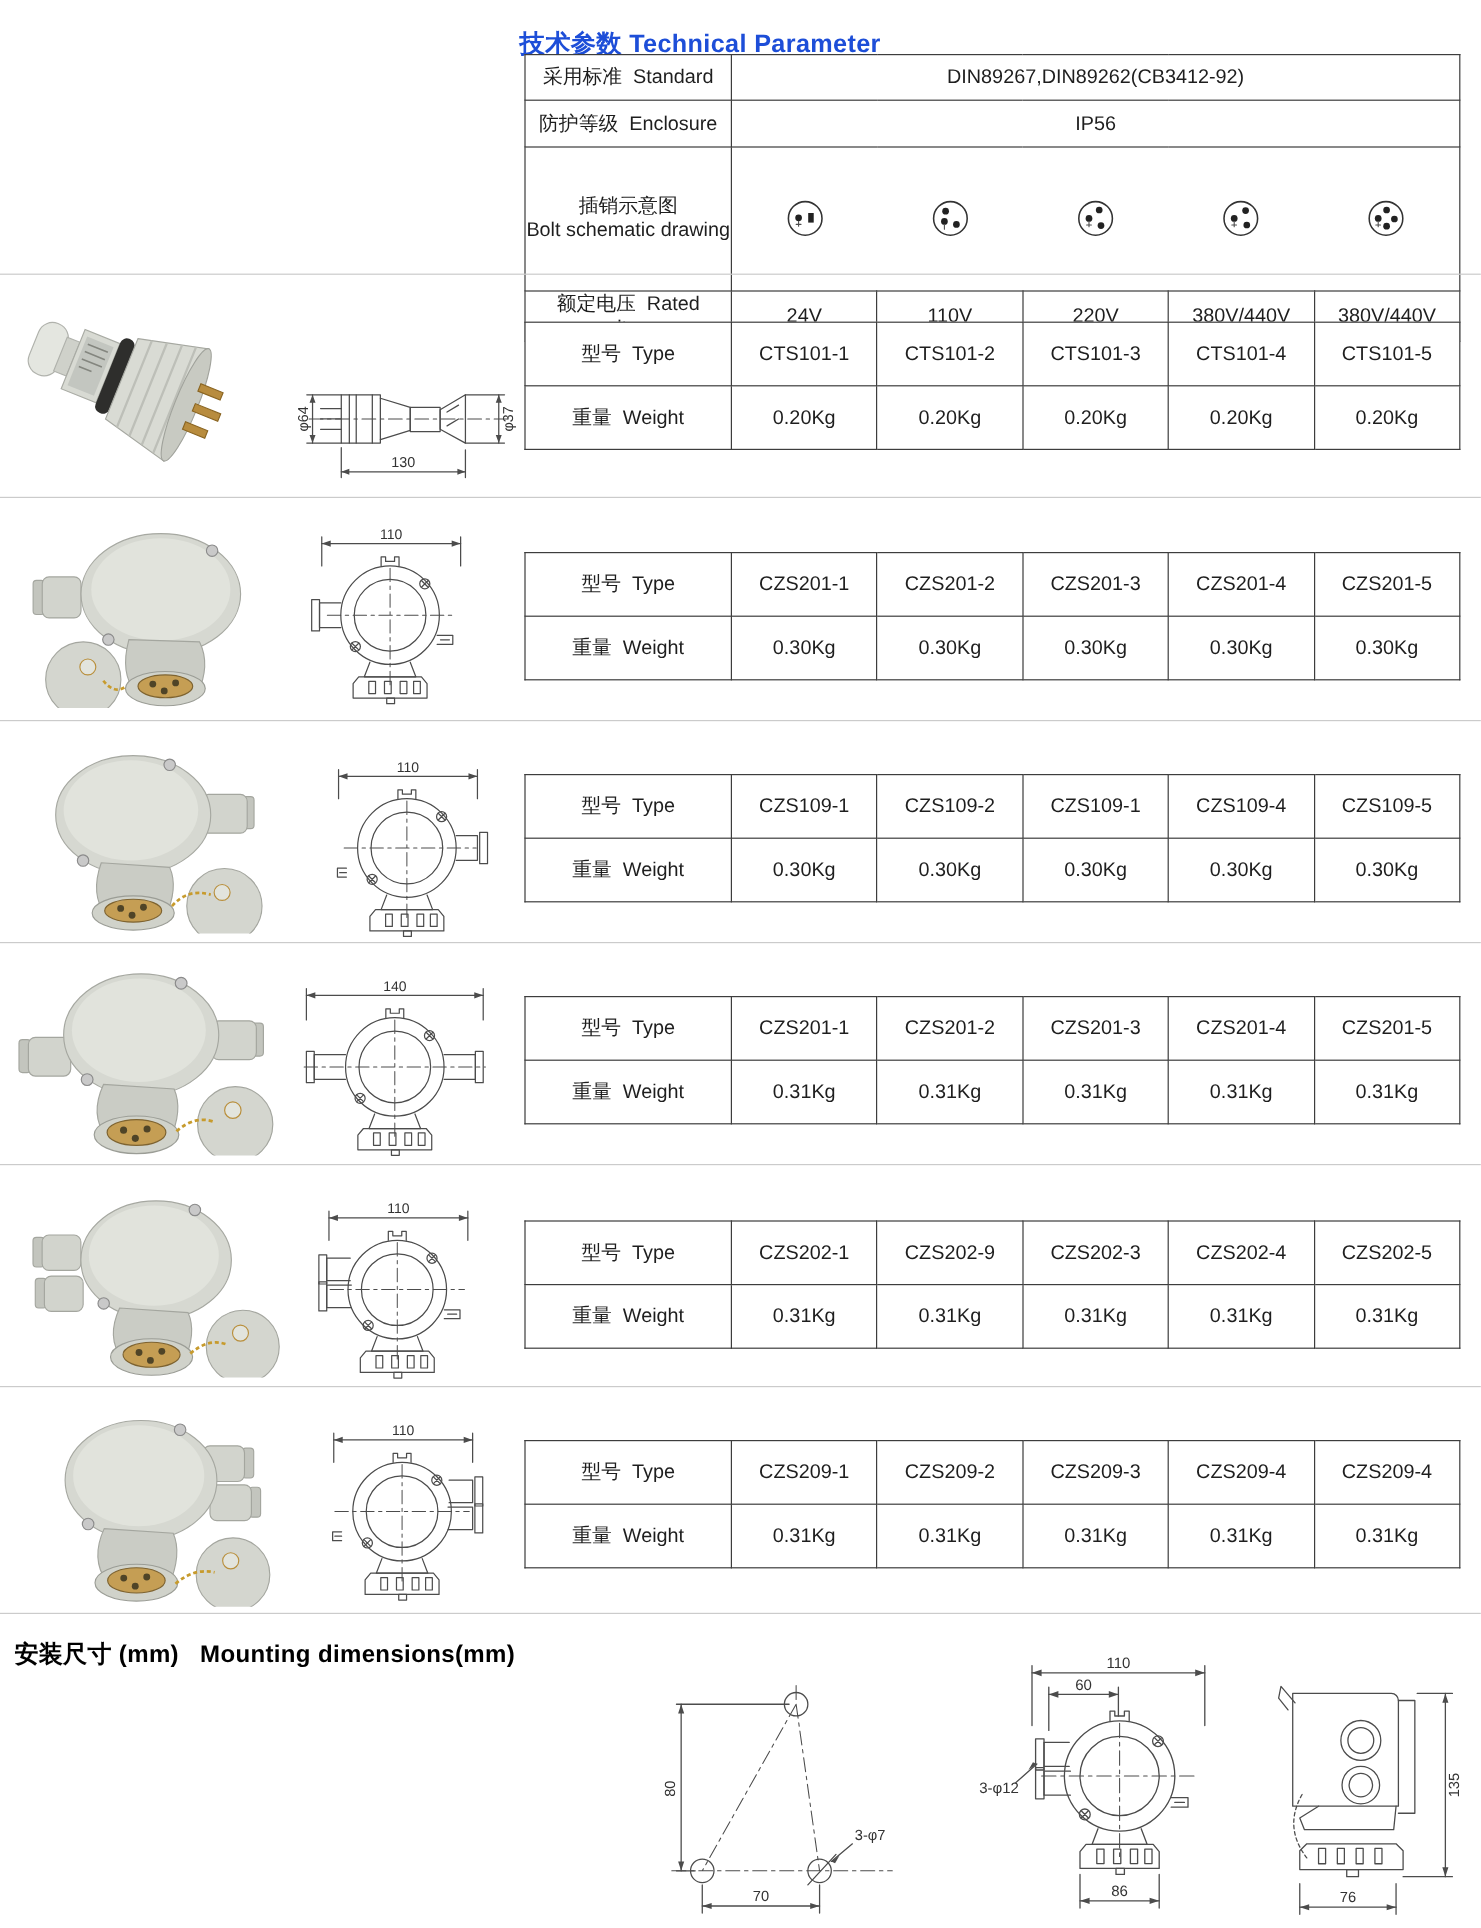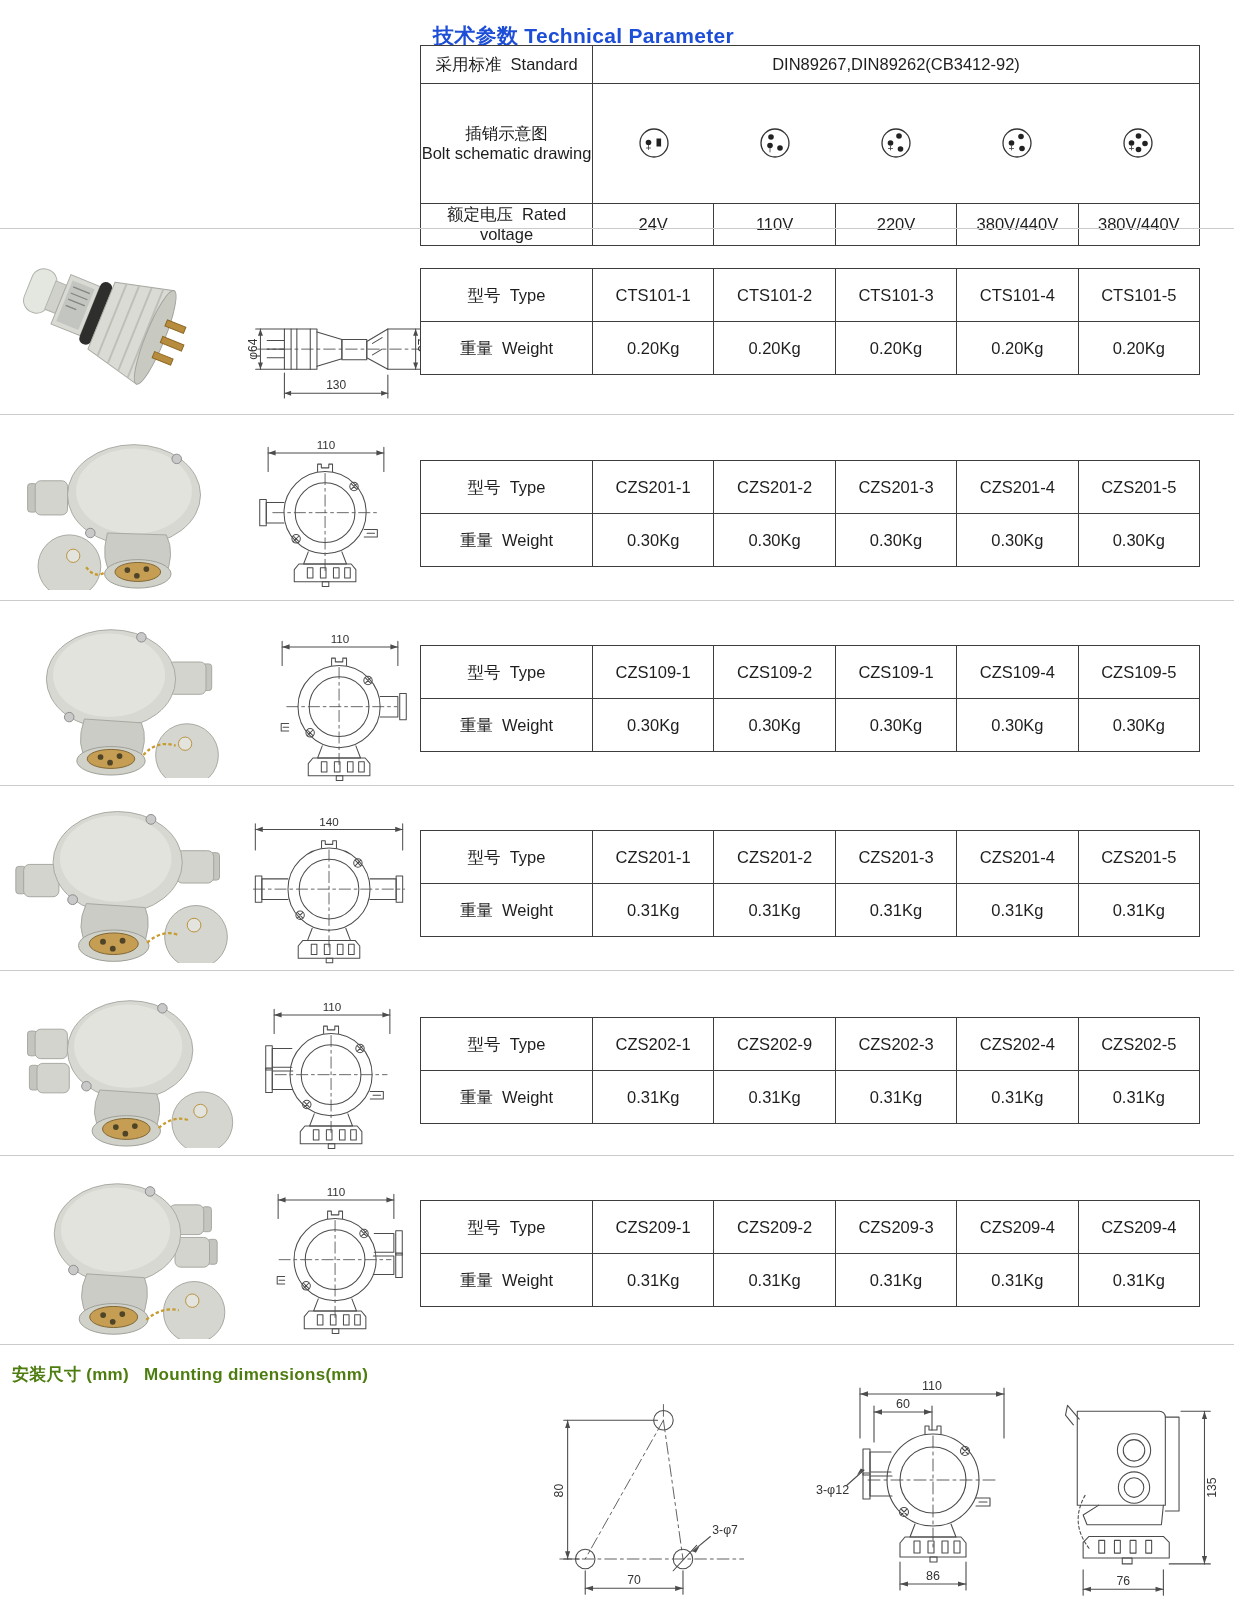--- a/index.html
+++ b/index.html
@@ -6,24 +6,24 @@
   body{
     width:1234px;height:1607px;position:relative;overflow:hidden;
     background:#ffffff;color:#1f1f1f;
     font-family:"Liberation Sans","DejaVu Sans",sans-serif;
   }
   .abs{position:absolute}
   .sec-title{
     position:absolute;font-weight:bold;color:#1d4ed8;
     font-size:21px;letter-spacing:.3px;white-space:pre;
   }
-  .sec-title.mount{color:#4d7c0f;font-size:17px}
+  .sec-title.mount{color:#000000;font-size:20px}
   .divider{position:absolute;left:0;width:1234px;height:0;border-top:1px solid #cbcbcb}
   table.spec{
-    position:absolute;left:420px;width:780px;
+    position:absolute;left:437px;width:780px;
     border-collapse:collapse;table-layout:fixed;background:#fff;
   }
   table.spec td{
     border:1.4px solid #3d3d3d;text-align:center;vertical-align:middle;
     font-size:16.5px;color:#1e1e1e;padding:0;white-space:pre-wrap;line-height:1.25;
   }
   table.prod td{height:52px}
   td.tl{text-align:left;padding-left:16px}
   .bolt-icons{display:flex;width:100%;justify-content:space-around;align-items:center}
   .bolt-icons svg{display:block}
@@ -48,20 +48,24 @@
       <col>
       <col>
       <col>
       <col>
       <col>
     </colgroup>
   <tbody>
       <tr style="height:38px">
     <td class="tl">采用标准  Standard</td>
     <td colspan="5">DIN89267,DIN89262(CB3412-92)</td>
+  </tr>
+  <tr style="height:39px">
+    <td class="tl">防护等级  Enclosure</td>
+    <td colspan="5">IP56</td>
   </tr>
   <tr style="height:53px">
     <td class="tl">插销示意图
 Bolt schematic drawing</td>
     <td colspan="5">
       <div class="bolt-icons">
         <svg width="36" height="36" viewBox="-18 -18 36 36">
           <circle class="pin-ring" r="14"></circle>
           <circle class="pin-dot" cx="-5.5" cy="-0.5" r="2.8"></circle>
               <path class="ln" d="M-5.5,2.5 v4 M-7.5,5 h4" style="stroke-width:.9"></path>

